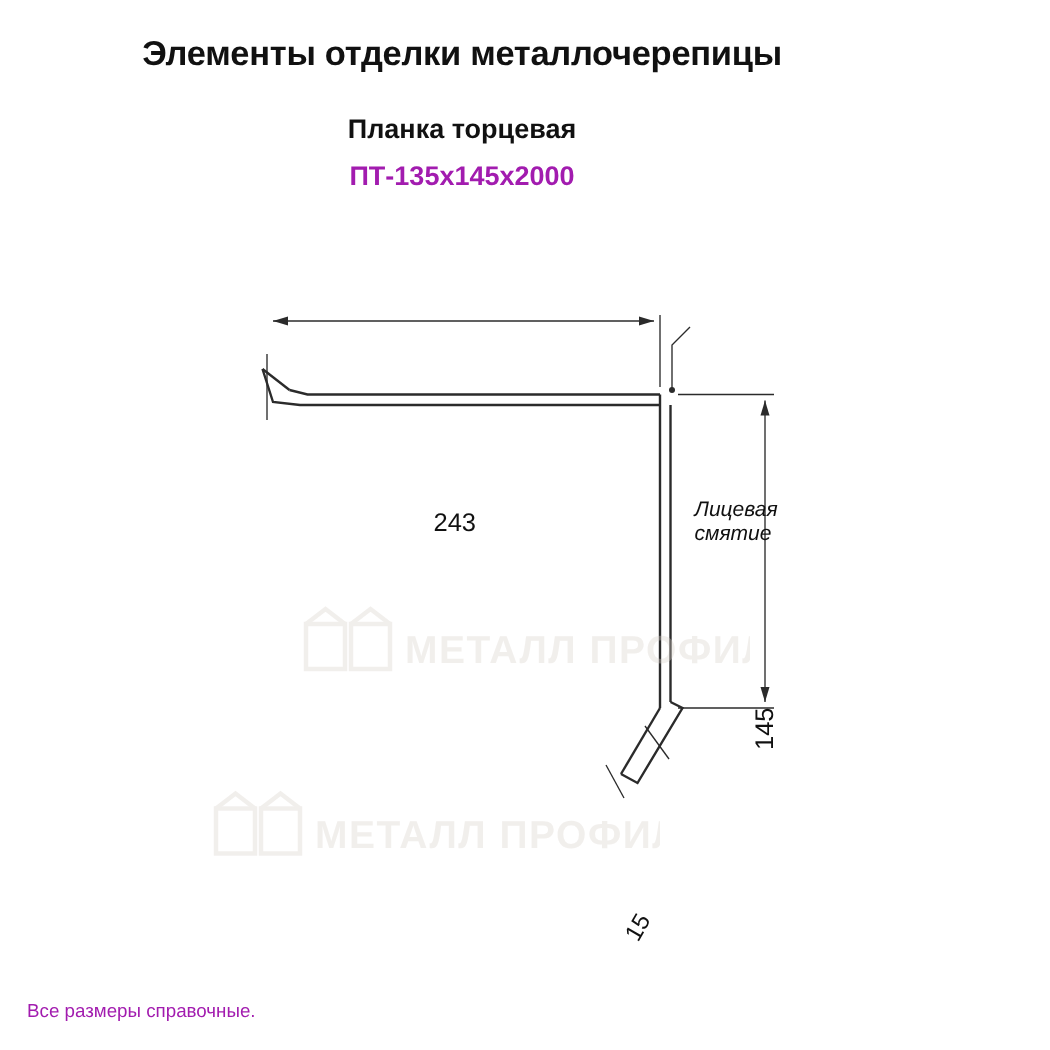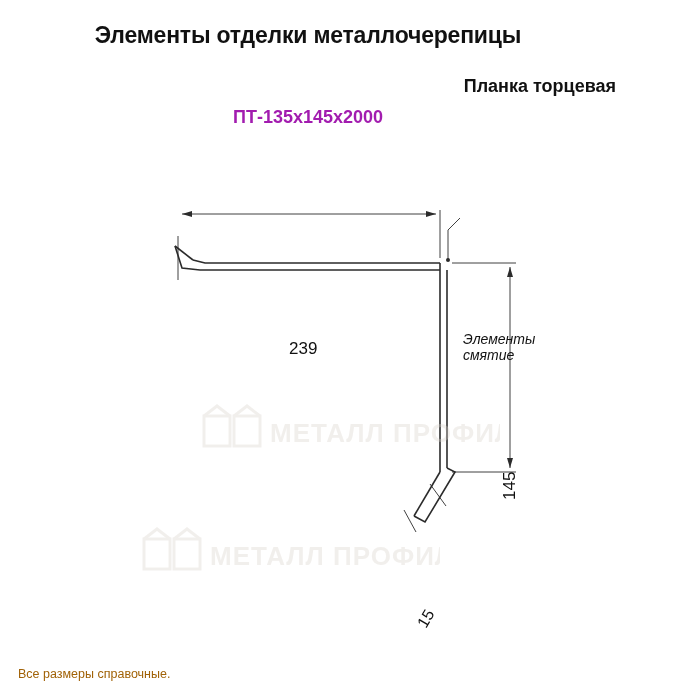--- a/index.html
+++ b/index.html
@@ -32,21 +32,20 @@
     letter-spacing: -0.2px;
     color: #111111;
     margin: 0;
   }
   .sub-title {
     font-size: 18px;
     font-weight: bold;
     color: #111111;
     margin: 0;
     padding-top: 27px;
-    text-align: right;
   }
   .code-title {
     font-size: 18px;
     font-weight: bold;
     color: #a21caf;
     margin: 0;
     padding-top: 10px;
   }
   .drawing {
     position: absolute;
@@ -94,21 +93,21 @@
     color: #111111;
     text-align: left;
     font-style: italic;
   }
   .notes {
     position: absolute;
     left: 18px;
     bottom: 16px;
     font-size: 12.5px;
     line-height: 19px;
-    color: #a16207;
+    color: #a21caf;
   }
   .notes div { white-space: nowrap; }
 </style>
 </head>
 <body>
 
 <div class="page">
 
   <div class="title-block">
     <h1 class="main-title">Элементы отделки металлочерепицы</h1>
@@ -186,26 +185,26 @@
       </g>
 
       <g stroke="#2b2b2b" stroke-width="0.9" fill="none">
         <path d="M460 68 L448 80 L448 110"></path>
       </g>
       <g fill="#2b2b2b">
         <circle cx="448" cy="110" r="2"></circle>
       </g>
     </svg>
 
-    <div class="dim-label label-135">239</div>
+    <div class="dim-label label-135">243</div>
     <div class="dim-label label-145">145</div>
     <div class="dim-label label-15">15</div>
 
     <div class="label-face">
-      <div>Элементы</div>
+      <div>Лицевая</div>
       <div>смятие</div>
     </div>
   </div>
 
   <div class="notes">
     <div>Все размеры справочные.</div>
   </div>
 
 </div>
 

